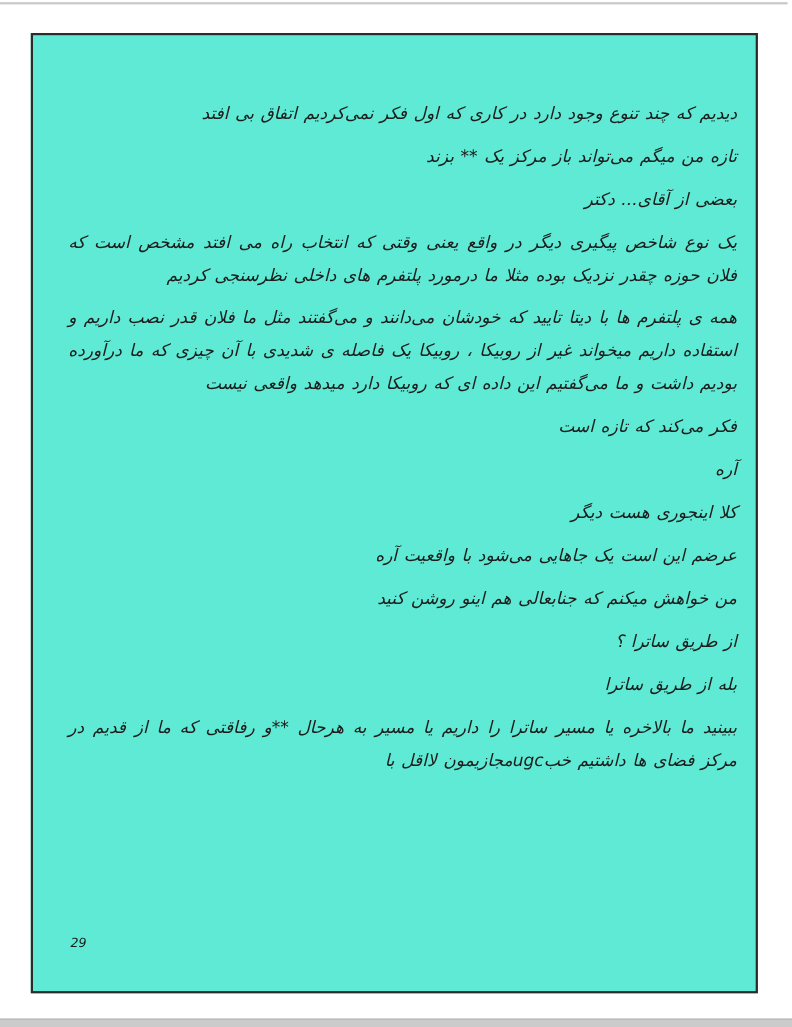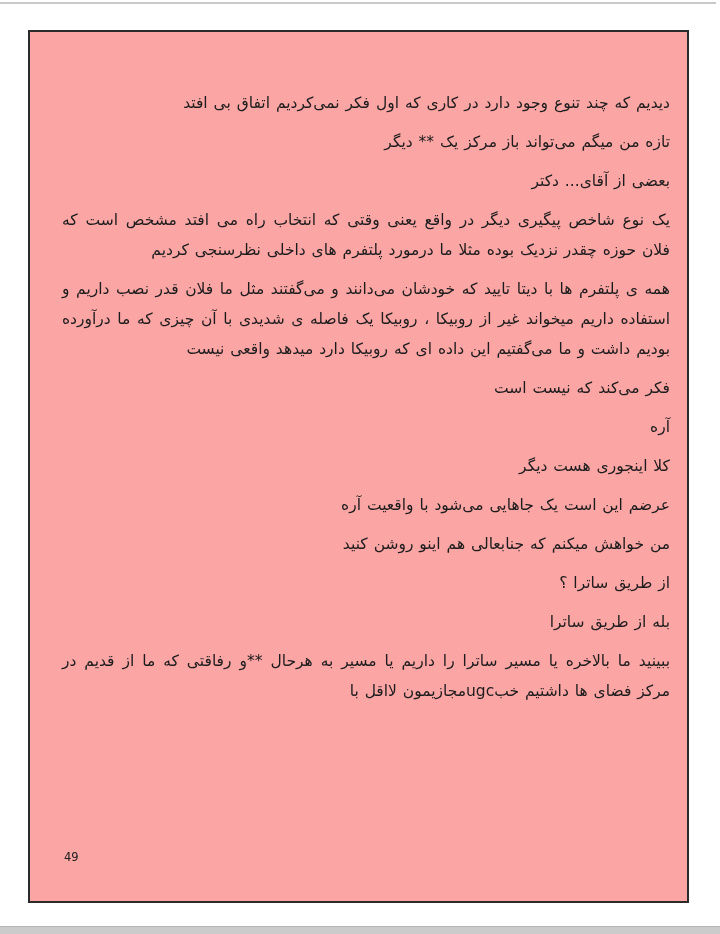--- a/index.html
+++ b/index.html
@@ -23,22 +23,23 @@
     height: 2px;
     background: #c9c9c9;
   }
   .sheet {
     position: absolute;
     left: 28px;
     top: 30px;
     width: 657px;
     height: 869px;
     border: 2px solid #2b2b2b;
-    background: #fca5a5;
+    background: #5eead4;
     box-sizing: content-box;
+    font-style: italic;
   }
   .content {
     position: absolute;
     top: 0;
     left: 0;
     right: 0;
     padding: 56px 17px 0 32px;
     direction: rtl;
     text-align: justify;
     color: #1c1c1c;
@@ -71,33 +72,33 @@
 <body>
 
 <div class="canvas">
 
   <div class="top-line"></div>
 
   <div class="sheet">
 
     <div class="content">
       <p>دیدیم که چند تنوع وجود دارد در کاری که اول فکر نمی‌کردیم اتفاق بی افتد</p>
-      <p>تازه من میگم می‌تواند باز مرکز یک ** دیگر</p>
+      <p>تازه من میگم می‌تواند باز مرکز یک ** بزند</p>
       <p>بعضی از آقای... دکتر</p>
       <p>یک نوع شاخص پیگیری دیگر در واقع یعنی وقتی که انتخاب راه می افتد مشخص است که فلان حوزه چقدر نزدیک بوده مثلا ما درمورد پلتفرم های داخلی نظرسنجی کردیم</p>
       <p>همه ی پلتفرم ها با دیتا تایید که خودشان می‌دانند و می‌گفتند مثل ما فلان قدر نصب داریم و استفاده داریم میخواند غیر از روبیکا ، روبیکا یک فاصله ی شدیدی با آن چیزی که ما درآورده بودیم داشت و ما می‌گفتیم این داده ای که روبیکا دارد میدهد واقعی نیست</p>
-      <p>فکر می‌کند که نیست است</p>
+      <p>فکر می‌کند که تازه است</p>
       <p>آره</p>
       <p>کلا اینجوری هست دیگر</p>
       <p>عرضم این است یک جاهایی می‌شود با واقعیت آره</p>
       <p>من خواهش میکنم که جنابعالی هم اینو روشن کنید</p>
       <p>از طریق ساترا ؟</p>
       <p>بله از طریق ساترا</p>
       <p>ببینید ما بالاخره یا مسیر ساترا را داریم یا مسیر به هرحال **و رفاقتی که ما از قدیم در مرکز فضای ها داشتیم خبugcمجازیمون لااقل با</p>
     </div>
 
-    <div class="pagenum">49</div>
+    <div class="pagenum">29</div>
 
   </div>
 
   <div class="bottom-strip"></div>
 
 </div>
 
 </body></html>

